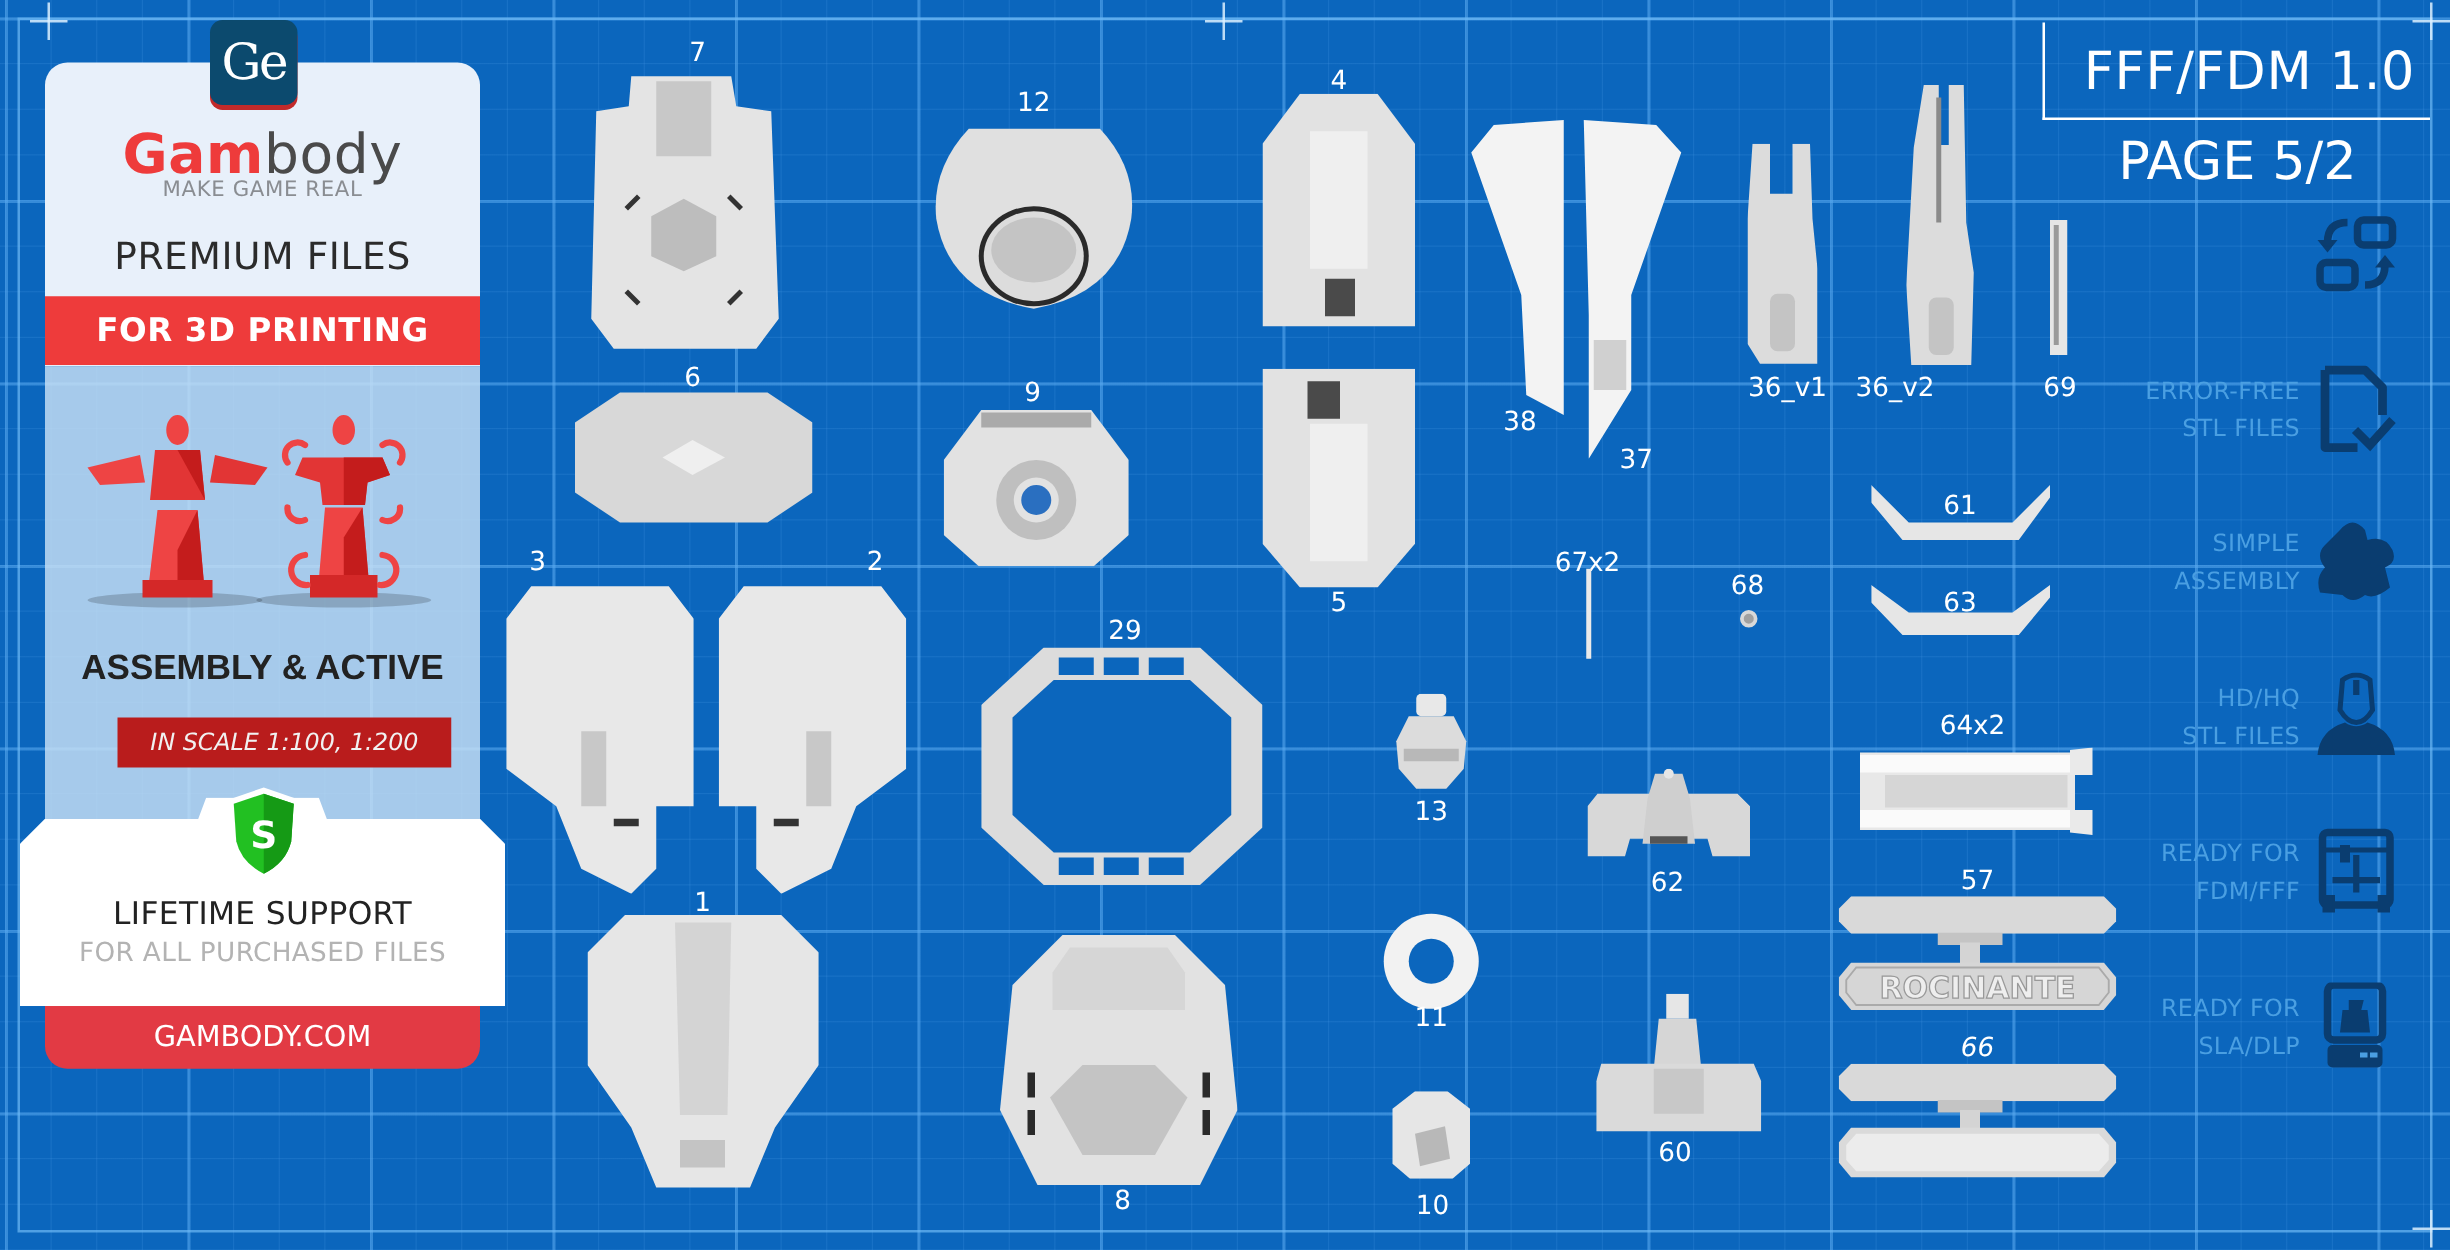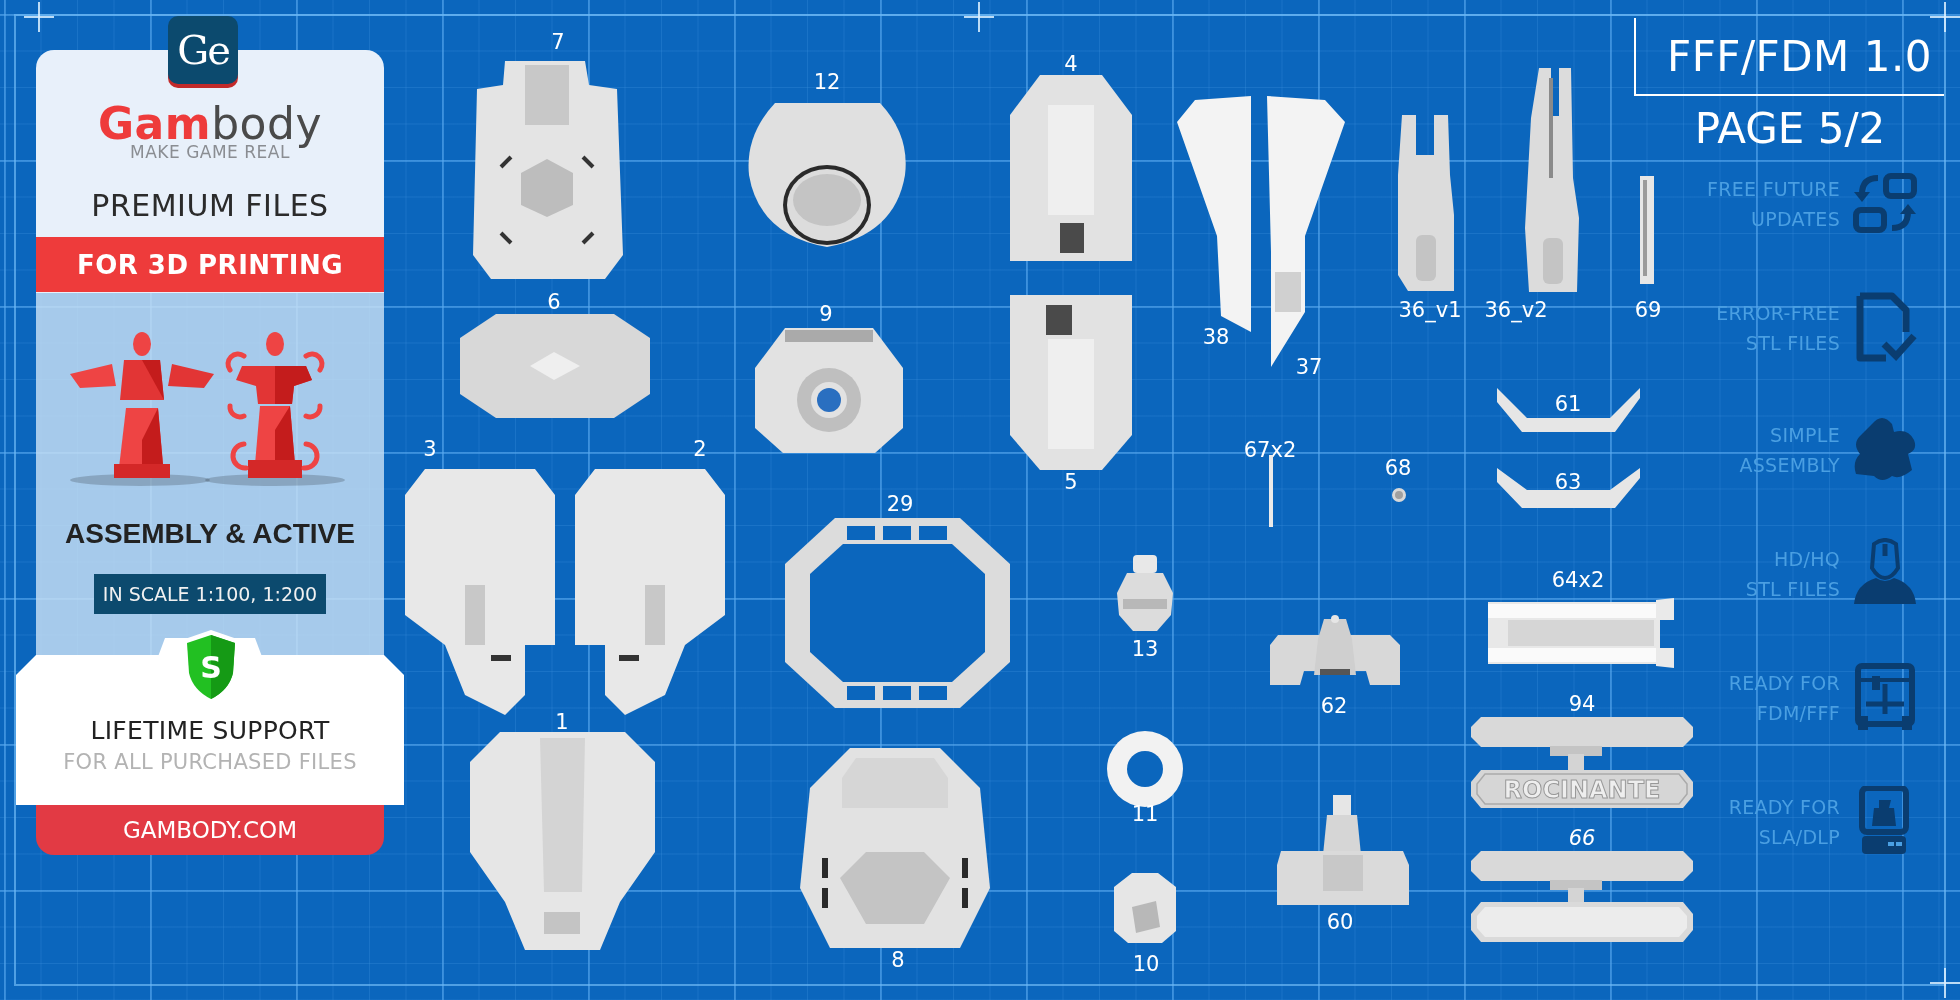--- a/index.html
+++ b/index.html
@@ -68,23 +68,23 @@
     position: absolute; left: 36px; top: 237px; width: 348px; height: 55px;
     background: #ee3b3b; color: #fff; font-weight: bold; font-size: 26px;
     display: flex; align-items: center; justify-content: center; letter-spacing: 0.5px;
   }
   .figures { position: absolute; left: 60px; top: 330px; width: 300px; height: 160px; }
   .assembly-title {
     position: absolute; left: 0; width: 420px; top: 518px; text-align: center;
     font-family: "Liberation Sans", sans-serif; font-weight: bold; font-size: 28px; color: #222;
   }
   .scale-badge {
-    position: absolute; left: 94px; top: 574px; width: 232px; height: 40px;
-    background: #0c4a6e; color: #f1f1f1; font-size: 19px;
-    display: flex; align-items: center; justify-content: center;
+    position: absolute; left: 94px; top: 574px; width: 267px; height: 40px;
+    background: #b91c1c; color: #f1f1f1; font-size: 19px;
+    display: flex; align-items: center; justify-content: center; font-style: italic;
   }
   .support-card {
     position: absolute; left: 16px; top: 655px; width: 388px; height: 150px;
     background: #fff;
     clip-path: polygon(20px 0, 368px 0, 388px 20px, 388px 150px, 0 150px, 0 20px);
   }
   .support-notch {
     position: absolute; left: 150px; top: 638px; width: 120px; height: 40px;
     background: #fff; clip-path: polygon(15px 0, 105px 0, 120px 40px, 0 40px);
   }
@@ -194,24 +194,20 @@
   <text x="33" y="50" font-family="DejaVu Sans, sans-serif" font-weight="bold" font-size="30" fill="#fff" text-anchor="middle">S</text>
 </svg>
 <div class="support-title">LIFETIME SUPPORT</div>
 <div class="support-sub">FOR ALL PURCHASED FILES</div>
 <a class="site-link">GAMBODY.COM</a>
 
 <div class="version-box">FFF/FDM 1.0</div>
 <div class="page-indicator">PAGE 5/2</div>
 
 <div class="feature" style="top:166px;">
-  <div class="ftext">
-      <div>FREE FUTURE</div>
-      <div>UPDATES</div>
-    </div>
   <svg class="ficon" viewBox="0 0 66 72">
     <g fill="none" stroke="#0a3d70" stroke-width="6">
       <rect x="34" y="8" width="28" height="20" rx="5"></rect>
       <rect x="4" y="42" width="28" height="20" rx="5"></rect>
       <path d="M26 10 Q10 10 10 26"></path>
       <path d="M40 60 Q56 60 56 44"></path>
     </g>
     <polygon points="2,24 18,24 10,34" fill="#0a3d70"></polygon>
     <polygon points="48,46 64,46 56,36" fill="#0a3d70"></polygon>
   </svg>
@@ -455,21 +451,21 @@
 <div class="part" style="left:1270px;top:615px;width:130px;height:80px;">
   <svg viewBox="0 0 130 80">
       <path d="M8 20 L120 20 L130 30 L130 70 L100 70 L96 56 L34 56 L30 70 L0 70 L0 30 Z" fill="#d8d8d8"></path>
       <path d="M54 4 L76 4 L82 24 L86 60 L44 60 L48 24 Z" fill="#cfcfcf"></path>
       <circle cx="65" cy="4" r="4" fill="#e6e6e6"></circle>
       <rect x="50" y="54" width="30" height="6" fill="#555"></rect>
     </svg>
 </div>
 <div class="part-label" style="left:1334px;top:694px;">62</div>
 
-<div class="part-label" style="left:1582px;top:692px;">94</div>
+<div class="part-label" style="left:1582px;top:692px;">57</div>
 <div class="part" style="left:1471px;top:717px;width:222px;height:30px;">
   <svg viewBox="0 0 222 30">
       <path d="M10 0 L212 0 L222 10 L222 20 L212 30 L10 30 L0 20 L0 10 Z" fill="#d9d9d9"></path>
     </svg>
 </div>
 <div class="part" style="left:1550px;top:746px;width:60px;height:28px;">
   <svg viewBox="0 0 60 28">
       <rect x="0" y="0" width="52" height="10" fill="#c4c4c4"></rect>
       <rect x="18" y="8" width="16" height="20" fill="#d4d4d4"></rect>
     </svg>

